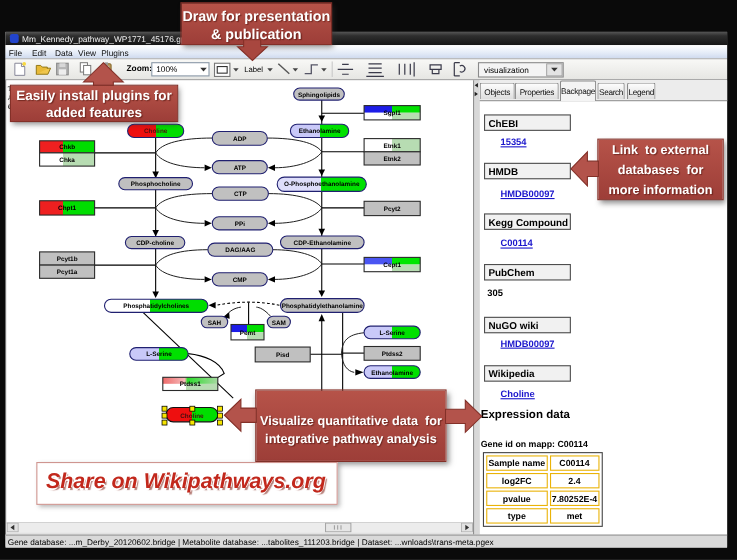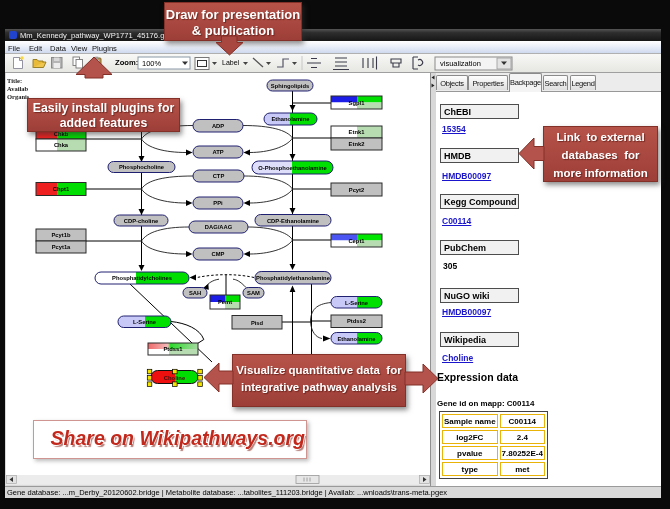--- a/index.html
+++ b/index.html
@@ -17,26 +17,26 @@
   #vsplit{left:430px;top:73px;width:5px;height:413px;background:#d8d8d8;border-left:1px solid #909090;border-right:1px solid #b5b5b5;}
   #rightpanel{left:436px;top:73px;width:225px;height:413px;background:#ffffff;}
   #tabbar{left:436px;top:73px;width:225px;height:18px;background:#ececec;border-bottom:1px solid #989898;}
   .tab{position:absolute;top:75px;height:14px;background:linear-gradient(#fdfdfd,#dedede);border:1px solid #8a8a8a;border-bottom:none;border-radius:2px 2px 0 0;font-size:7.5px;letter-spacing:-0.3px;color:#111;text-align:center;line-height:15px;overflow:hidden;white-space:nowrap;}
   .tabactive{top:73px;height:18px;background:#f4f4f4;z-index:3;line-height:17px;}
   #hscroll{left:6px;top:475px;width:424px;height:9px;background:#e9e9e9;border-top:1px solid #aaa;}
   #statusbar{left:5px;top:486px;width:656px;height:11px;background:#d9d9d9;border-top:1px solid #9a9a9a;}
   #statustxt{left:3px;top:488px;font-size:7.5px;color:#000;white-space:nowrap;}
   
   .hdrbox{position:absolute;left:440px;width:74px;height:13px;background:#f1f1f1;border:1px solid #4d4d4d;font-size:9px;font-weight:bold;color:#000;padding-left:3px;line-height:14px;white-space:nowrap;}
-  .blink{position:absolute;left:442px;font-size:8.5px;font-weight:bold;color:#1a15cc;text-decoration:underline;}
+  .blink{position:absolute;left:455px;font-size:8.5px;font-weight:bold;color:#1a15cc;text-decoration:underline;}
   
   .co{position:absolute;background:linear-gradient(#b65349,#9d3e38);border:1px solid #833028;color:#fff;font-weight:bold;text-align:center;box-shadow:2px 3px 5px rgba(50,50,50,0.55);text-shadow:1px 1px 1px rgba(90,25,18,0.7);}
   .coarrow{position:absolute;}
   #sharebox{left:33px;top:420px;width:272px;height:37px;background:#ffffff;border:1px solid #cf9590;box-shadow:2px 2px 4px rgba(80,80,80,0.4);}
-  #sharetxt{left:33px;top:427px;width:272px;text-align:right;white-space:nowrap;font-size:19.5px;font-weight:bold;font-style:italic;color:#c2281c;
+  #sharetxt{left:33px;top:427px;width:272px;text-align:center;white-space:nowrap;font-size:19.5px;font-weight:bold;font-style:italic;color:#c2281c;
             text-shadow:-1px -1px 0 #fff,1px -1px 0 #fff,-1px 1px 0 #fff,1.5px 1.5px 1px rgba(120,20,10,0.55);}
 </style>
 </head>
 <body>
   <div class="abs" style="left:5px;top:29px;width:656px;height:468px;background:#d9d9d9;"></div>
   <div class="abs" id="titlebar"></div>
   <div class="abs" id="winicon"></div>
   <div class="abs" id="titletxt">Mm_Kennedy_pathway_WP1771_45176.gpml - PathVisio</div>
   <div class="abs" id="menubar"></div>
   <div class="menuitem" style="left:8px;">File</div>
@@ -50,21 +50,21 @@
   <div class="abs" id="vsplit"></div>
   <div class="abs" id="rightpanel"></div>
   <div class="abs" id="tabbar"></div>
   <div class="tab" style="left:436px;width:30px;">Objects</div>
   <div class="tab" style="left:468px;width:38px;">Properties</div>
   <div class="tab tabactive" style="left:509px;width:31px;">Backpage</div>
   <div class="tab" style="left:543px;width:23px;text-align:center;">Search</div>
   <div class="tab" style="left:570px;width:24px;">Legend</div>
   <div class="abs" id="hscroll"></div>
   <div class="abs" id="statusbar"></div>
-  <div class="abs" id="statustxt">| Gene database: ...m_Derby_20120602.bridge | Metabolite database: ...tabolites_111203.bridge | Availab: ...wnloads\trans-meta.pgex</div>
+  <div class="abs" id="statustxt">| Gene database: ...m_Derby_20120602.bridge | Metabolite database: ...tabolites_111203.bridge | Dataset: ...wnloads\trans-meta.pgex</div>
 
   <div class="hdrbox" style="top:104px;">ChEBI</div>
   <div class="blink" style="top:124px;">15354</div>
   <div class="hdrbox" style="top:148px;">HMDB</div>
   <div class="blink" style="top:171px;">HMDB00097</div>
   <div class="hdrbox" style="top:194px;">Kegg Compound</div>
   <div class="blink" style="top:216px;">C00114</div>
   <div class="hdrbox" style="top:240px;">PubChem</div>
   <div class="abs" style="left:443px;top:261px;font-size:8.5px;font-weight:bold;color:#000;text-align:center;">305</div>
   <div class="hdrbox" style="top:288px;">NuGO wiki</div>
@@ -369,26 +369,26 @@
     </g>
   </svg>
 
   <div class="co" style="left:164px;top:2px;width:136px;height:33px;font-size:13px;line-height:16px;padding-top:4px;">Draw for presentation<br>&amp; publication</div>
   <svg class="coarrow" style="left:210px;top:36px;" width="40" height="22" viewBox="0 0 40 22">
     <polygon points="11.5,0 27,0 27,6.5 33,6.5 19.5,19 6,6.5 11.5,6.5" fill="#a8473f" stroke="#833028" stroke-width="1"></polygon>
   </svg>
   <svg class="coarrow" style="left:70px;top:55px;" width="48" height="24" viewBox="0 0 48 24">
     <polygon points="24,2 42,19.5 33,19.5 33,23 15,23 15,19.5 6,19.5" fill="#b3534b" stroke="#833028" stroke-width="1"></polygon>
   </svg>
-  <div class="co" style="left:27px;top:77px;width:151px;height:30px;font-size:12.3px;line-height:15.5px;padding-top:1.5px;margin-top:21px;">Easily install plugins for<br>added features</div>
+  <div class="co" style="left:9px;top:77px;width:151px;height:30px;font-size:12.3px;line-height:15.5px;padding-top:1.5px;">Easily install plugins for<br>added features</div>
   <div class="co" style="left:543px;top:126px;width:113px;height:53px;font-size:11.5px;line-height:18px;padding-top:1px;">Link&nbsp; to external<br>databases&nbsp; for<br>more information</div>
   <svg class="coarrow" style="left:517px;top:135px;" width="28" height="37" viewBox="0 0 28 37">
     <polygon points="2,18.5 17,3 17,11.5 27,11.5 27,25.5 17,25.5 17,34" fill="#b3534b" stroke="#833028" stroke-width="1"></polygon>
   </svg>
-  <div class="co" style="left:232px;top:354px;width:172px;height:44px;font-size:11.5px;line-height:16.5px;padding-top:7px;white-space:nowrap;">Visualize quantitative data&nbsp; for<br>integrative pathway analysis</div>
+  <div class="co" style="left:232px;top:354px;width:172px;height:44px;font-size:11.5px;line-height:16.5px;padding-top:20px;white-space:nowrap;">Visualize quantitative data&nbsp; for<br>integrative pathway analysis</div>
   <svg class="coarrow" style="left:202px;top:361px;" width="32" height="33" viewBox="0 0 32 33">
     <polygon points="2,16.5 17,2 17,10 31,10 31,23 17,23 17,31" fill="#b3534b" stroke="#833028" stroke-width="1"></polygon>
   </svg>
   <svg class="coarrow" style="left:404px;top:362px;" width="36" height="33" viewBox="0 0 36 33">
     <polygon points="34,16.5 19,2 19,10 1,10 1,23 19,23 19,31" fill="#b3534b" stroke="#833028" stroke-width="1"></polygon>
   </svg>
   <div class="abs" id="sharebox"></div>
   <div class="abs" id="sharetxt">Share on Wikipathways.org</div>
 
 </body></html>

